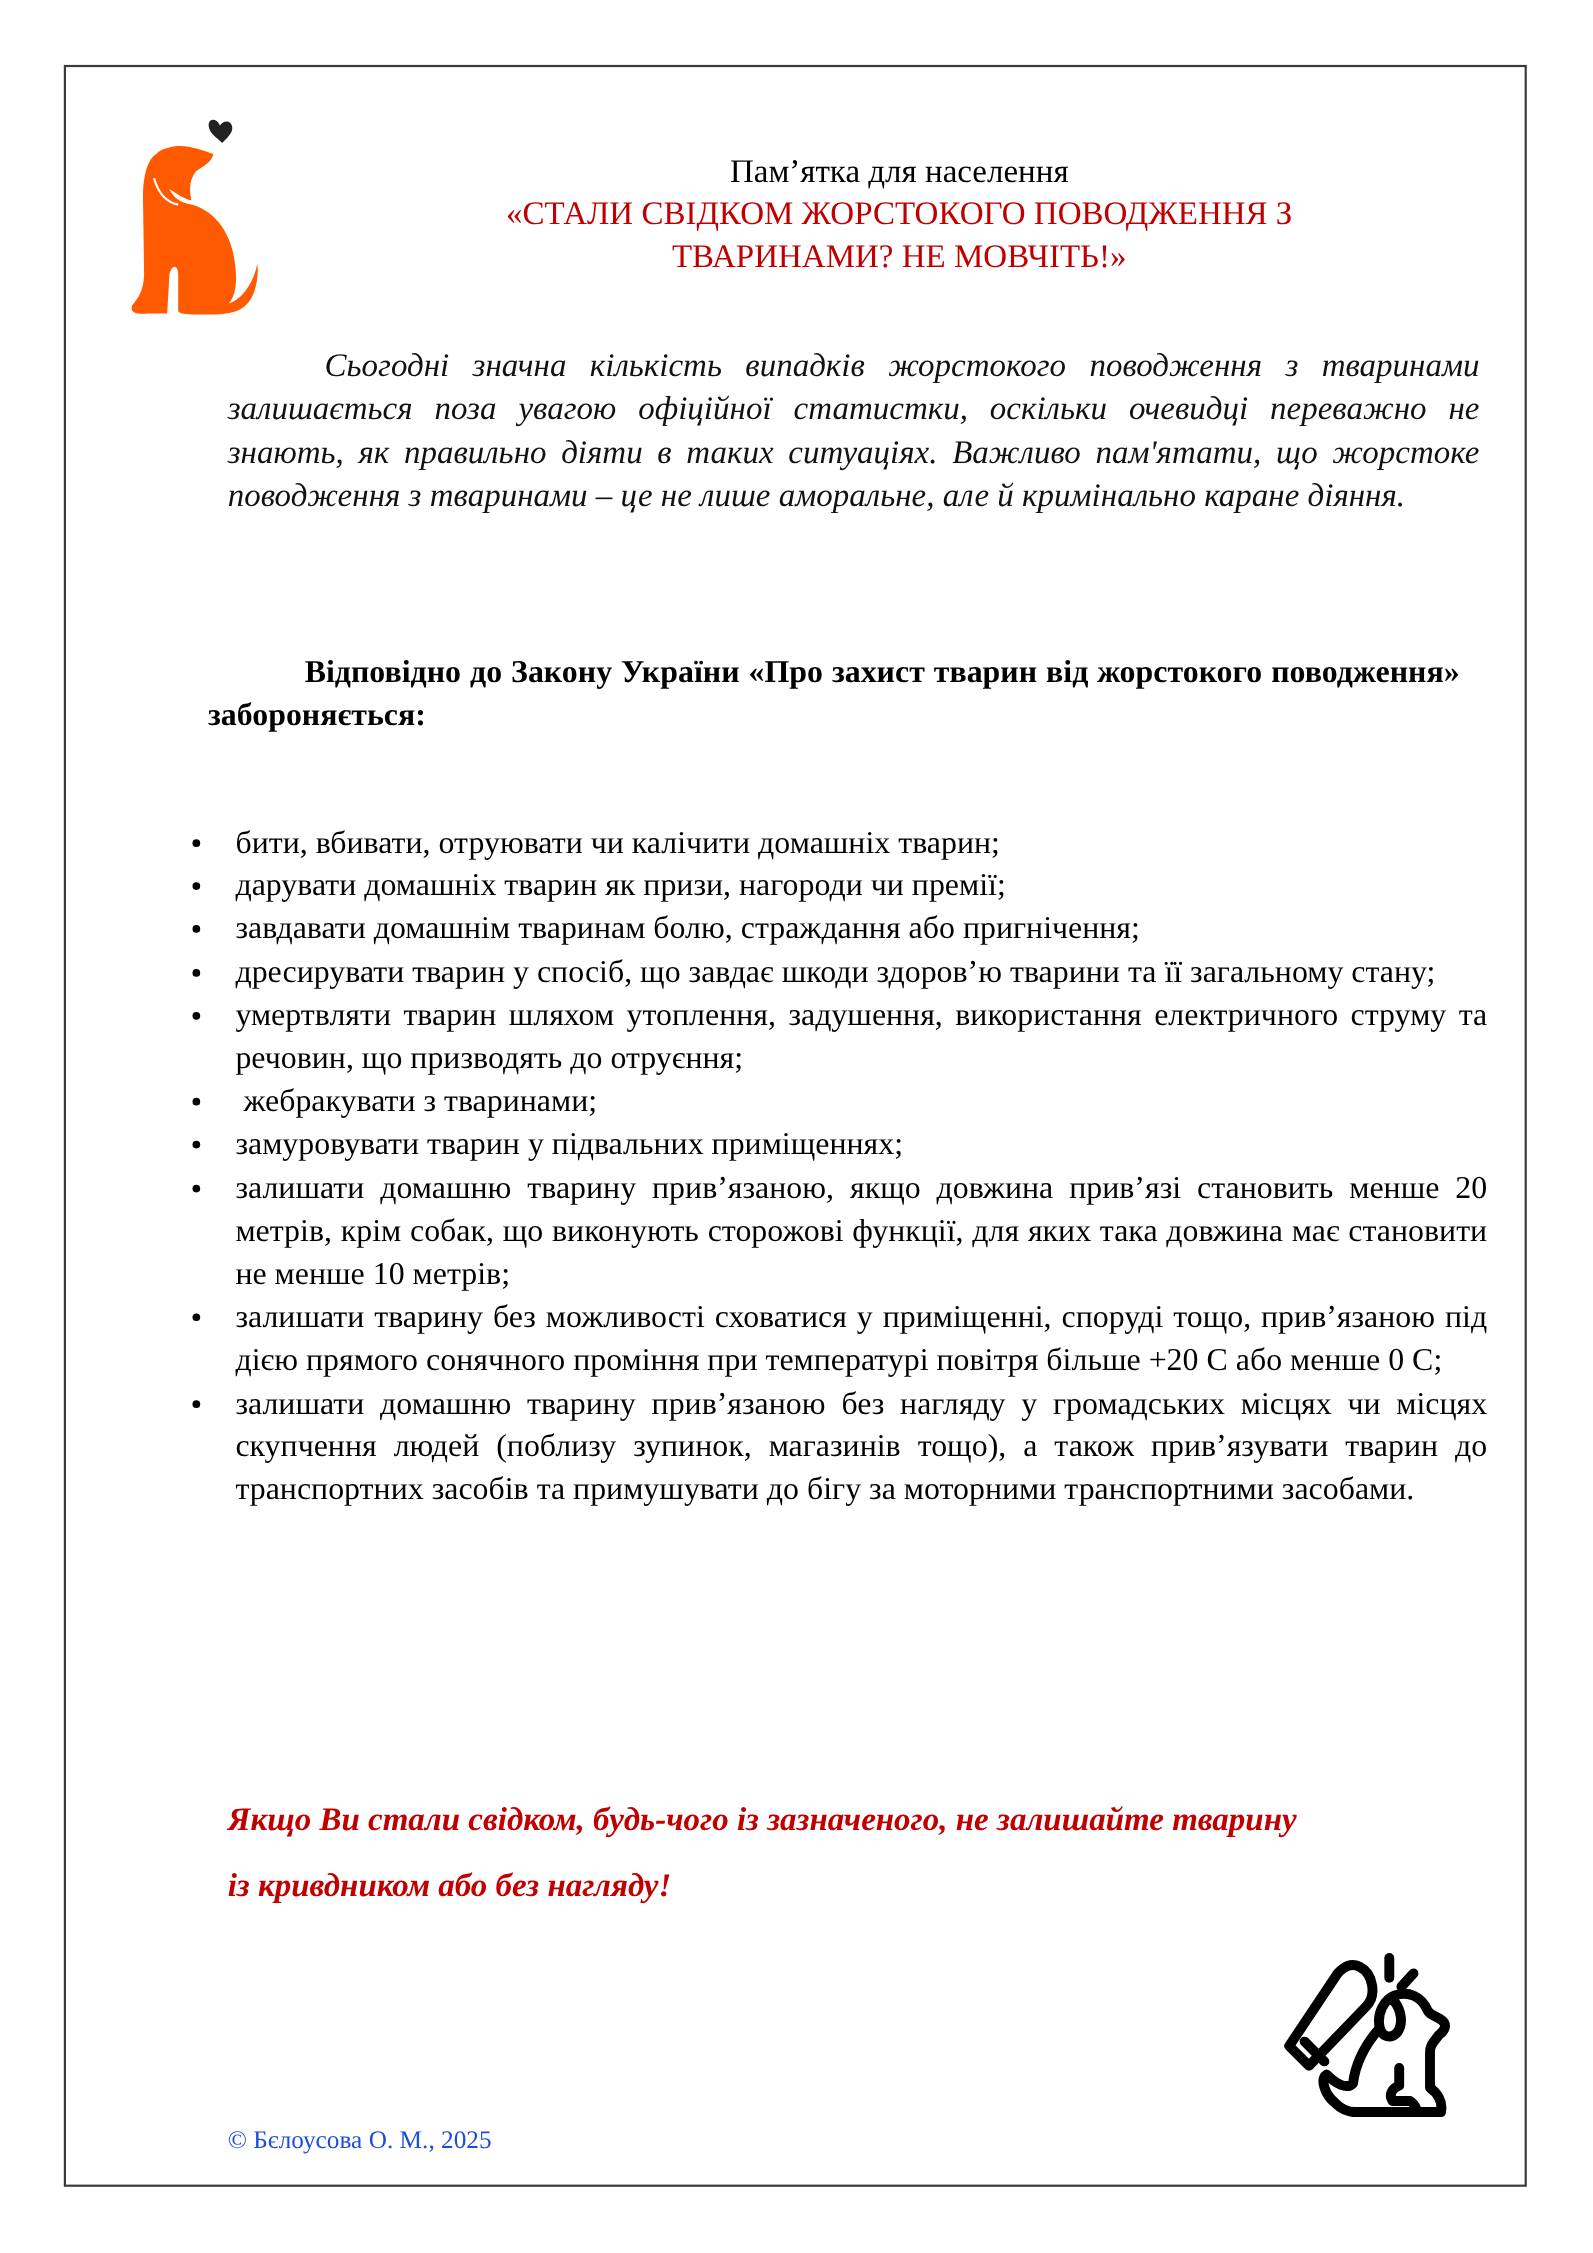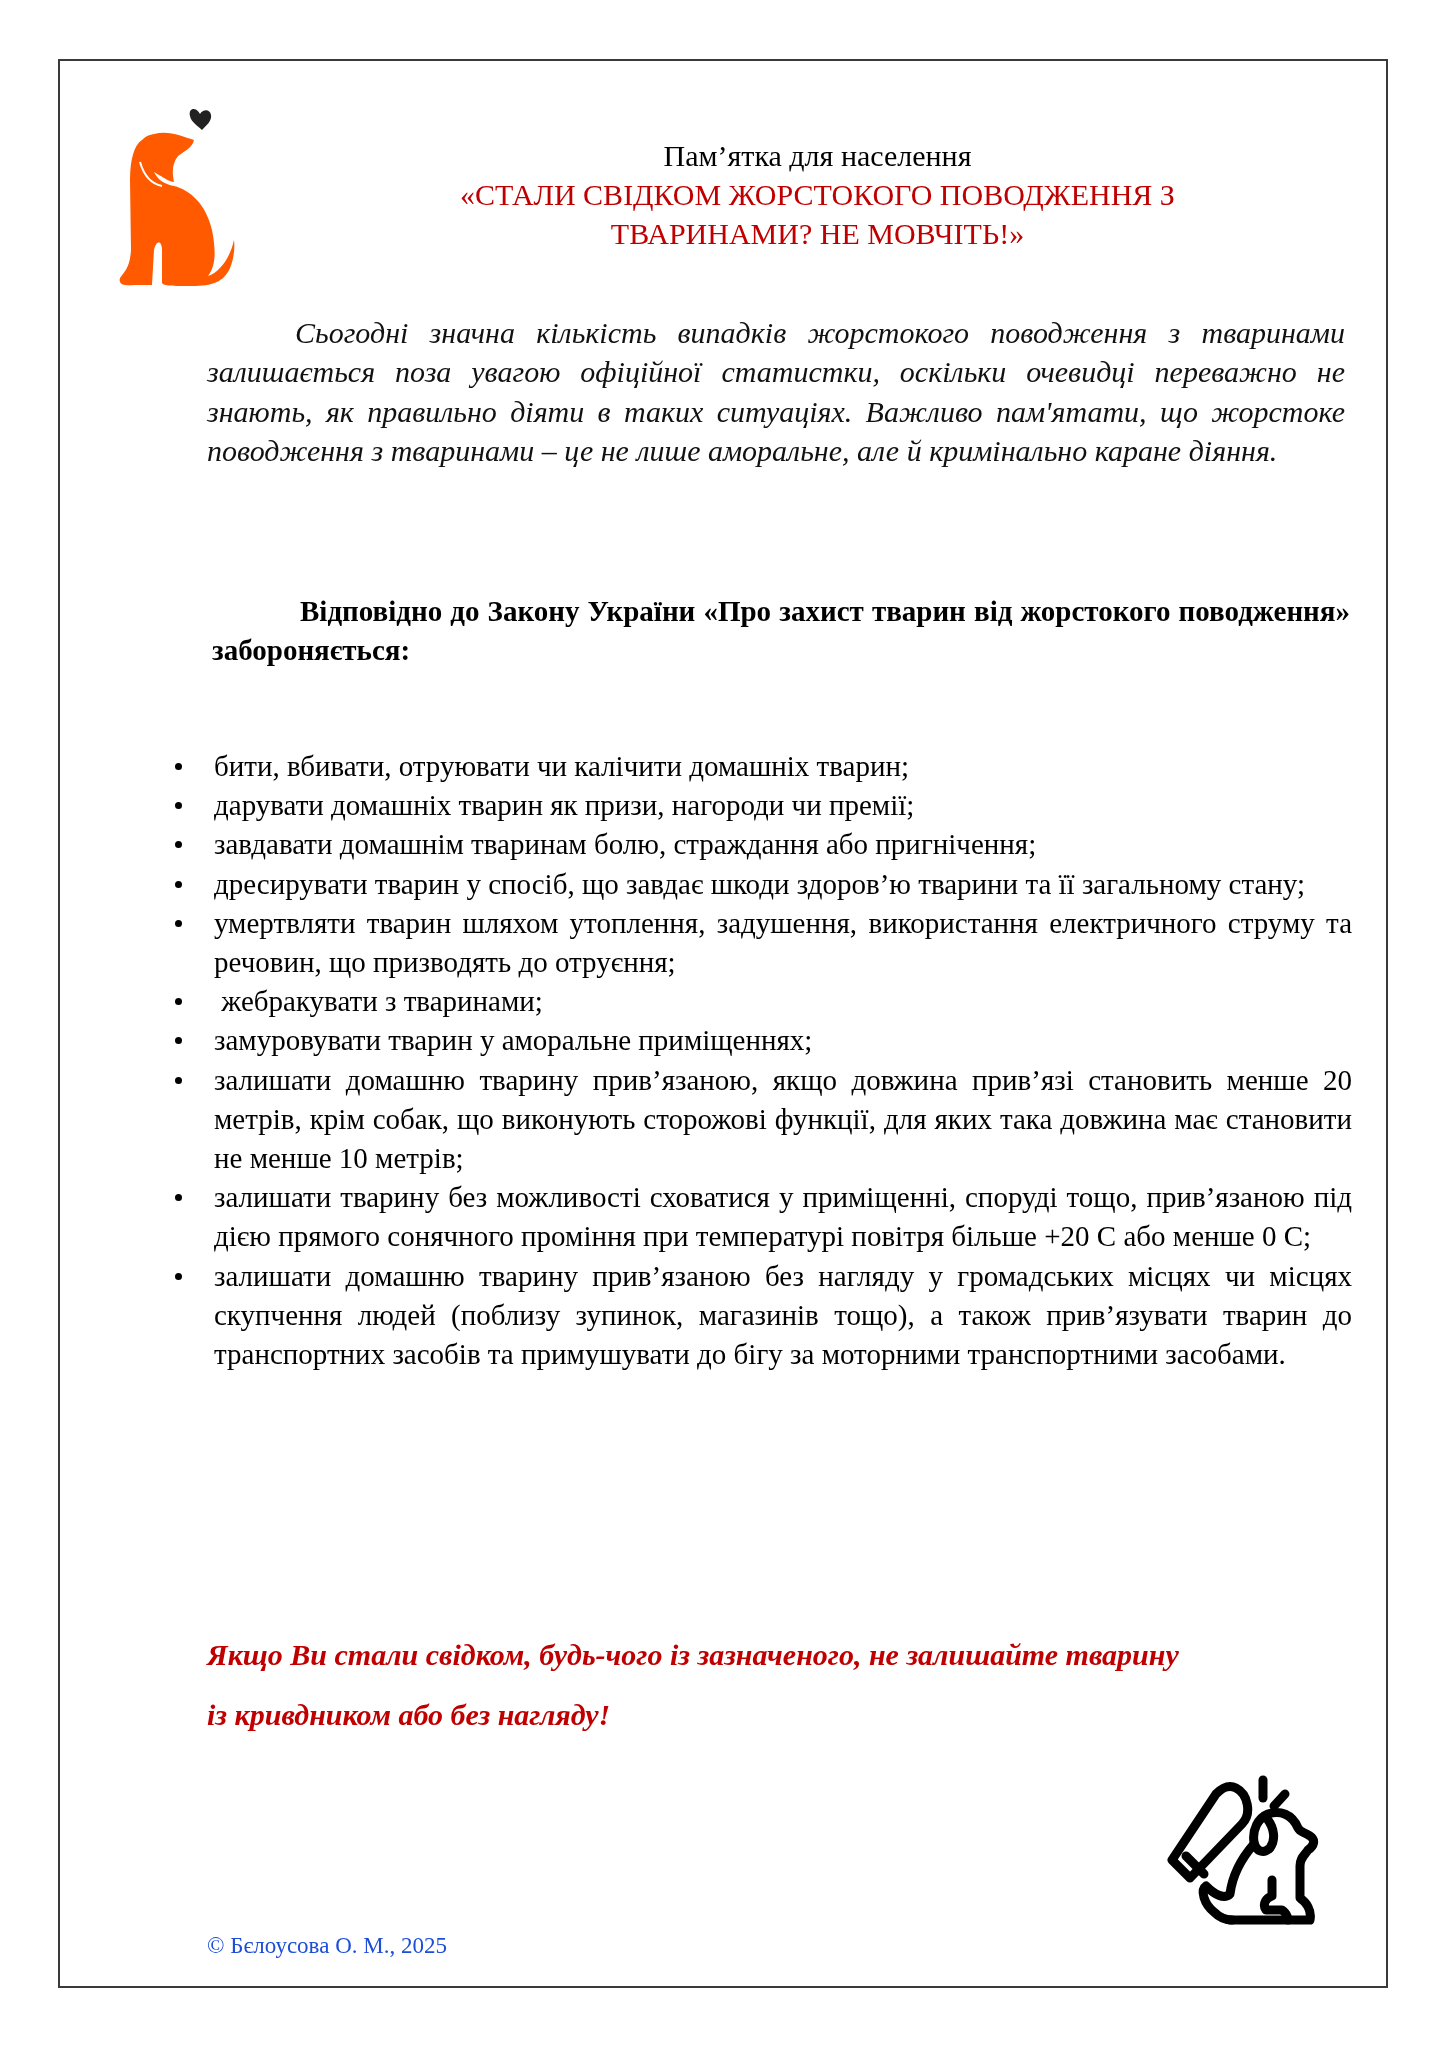--- a/index.html
+++ b/index.html
@@ -8,21 +8,21 @@
   .page-border { position: absolute; left: 58px; top: 59px; width: 1330px; height: 1929px;
                  border: 2px solid #3a3a3a; box-sizing: border-box; }
   .logo { position: absolute; left: 112px; top: 100px; width: 132px; height: 192px; }
   .title-block { position: absolute; left: 290px; top: 136px; width: 1055px; text-align: center;
                  font-weight: normal; font-size: 30px; line-height: 39px; }
   .title-top { color: #000; }
   .title-main { color: #c00000; }
   .intro { position: absolute; left: 207px; top: 313px; width: 1138px;
            font-style: italic; font-size: 30px; line-height: 39.3px; text-align: justify;
            text-indent: 88px; color: #111; }
-  .law { position: absolute; left: 212px; top: 592px; width: 1138px;
+  .law { position: absolute; left: 189px; top: 592px; width: 1138px;
          font-weight: bold; font-size: 29px; line-height: 39px; text-align: justify; text-indent: 88px; }
   .list { position: absolute; left: 214px; top: 747px; width: 1138px; margin: 0; padding: 0;
           list-style: none; font-size: 29px; line-height: 39.2px; }
   .list li { position: relative; text-align: justify; }
   .list li .bullet { position: absolute; left: -39px; top: 16px; width: 7px; height: 7px;
                      background: #000; border-radius: 50%; }
   .warning { position: absolute; left: 207px; top: 1625px; width: 1138px; text-align: left;
              color: #c00000; font-style: italic; font-weight: bold; font-size: 30px; line-height: 60px; }
   .icon-abuse { position: absolute; left: 1160px; top: 1770px; width: 170px; height: 170px; }
   .footer { position: absolute; left: 207px; top: 1932px; font-size: 23px; line-height: 28px; color: #1d4ed8; }
@@ -53,21 +53,21 @@
 
 <p class="law" style="margin:0">Відповідно до Закону України «Про захист тварин від жорстокого поводження» забороняється:</p>
 
 <ul class="list">
   <li><span class="bullet"></span><span>бити, вбивати, отруювати чи калічити домашніх тварин;</span></li>
   <li><span class="bullet"></span><span>дарувати домашніх тварин як призи, нагороди чи премії;</span></li>
   <li><span class="bullet"></span><span>завдавати домашнім тваринам болю, страждання або пригнічення;</span></li>
   <li><span class="bullet"></span><span>дресирувати тварин у спосіб, що завдає шкоди здоров’ю тварини та її загальному стану;</span></li>
   <li><span class="bullet"></span><span>умертвляти тварин шляхом утоплення, задушення, використання електричного струму та речовин, що призводять до отруєння;</span></li>
   <li><span class="bullet"></span><span style="white-space:pre"> жебракувати з тваринами;</span></li>
-  <li><span class="bullet"></span><span>замуровувати тварин у аморальне приміщеннях;</span></li>
+  <li><span class="bullet"></span><span>замуровувати тварин у підвальних приміщеннях;</span></li>
   <li><span class="bullet"></span><span>залишати домашню тварину прив’язаною, якщо довжина прив’язі становить менше 20 метрів, крім собак, що виконують сторожові функції, для яких така довжина має становити не менше 10 метрів;</span></li>
   <li><span class="bullet"></span><span>залишати тварину без можливості сховатися у приміщенні, споруді тощо, прив’язаною під дією прямого сонячного проміння при температурі повітря більше +20 С або менше 0 С;</span></li>
   <li><span class="bullet"></span><span>залишати домашню тварину прив’язаною без нагляду у громадських місцях чи місцях скупчення людей (поблизу зупинок, магазинів тощо), а також прив’язувати тварин до транспортних засобів та примушувати до бігу за моторними транспортними засобами.</span></li>
 </ul>
 
 <div class="warning">
   <div>Якщо Ви стали свідком, будь-чого із зазначеного, не залишайте тварину</div>
   <div>із кривдником або без нагляду!</div>
 </div>
 

